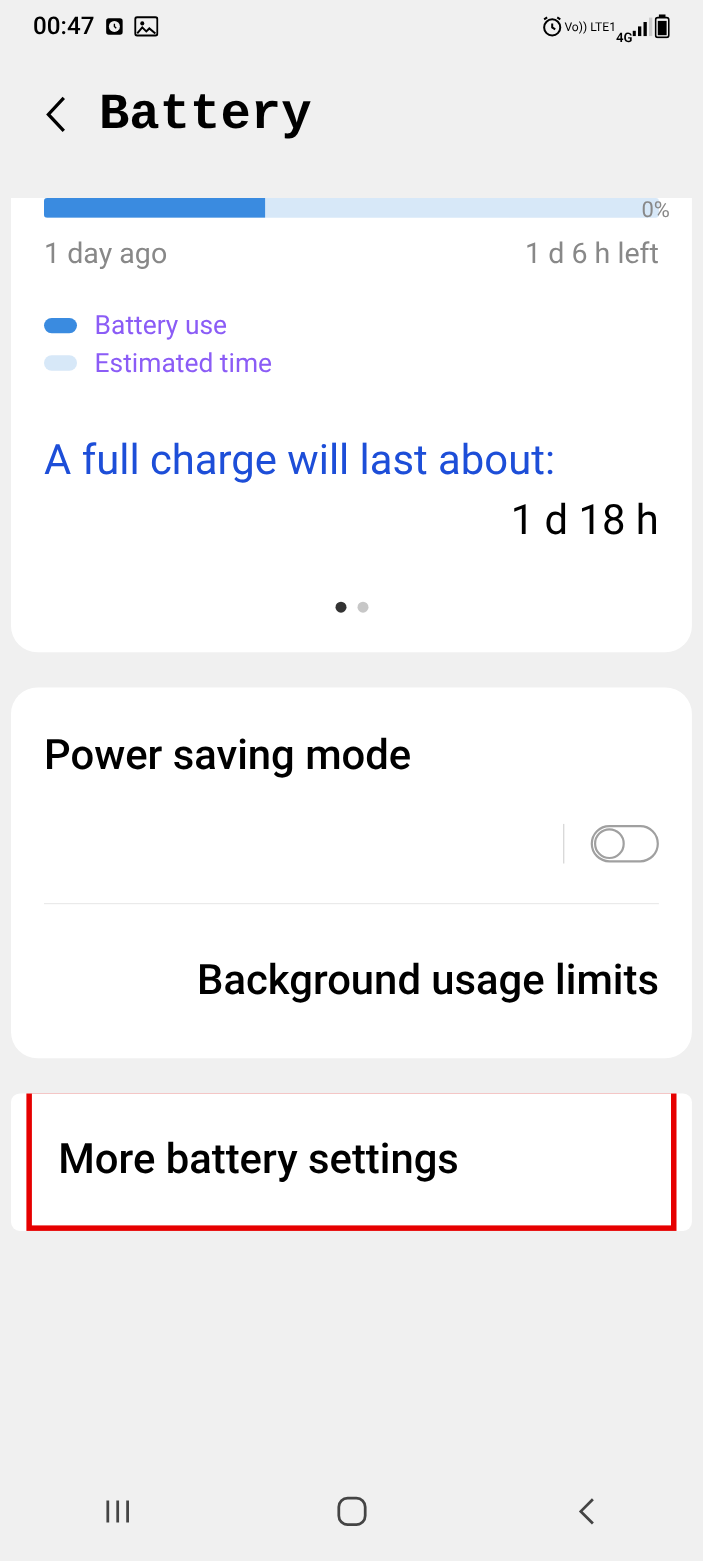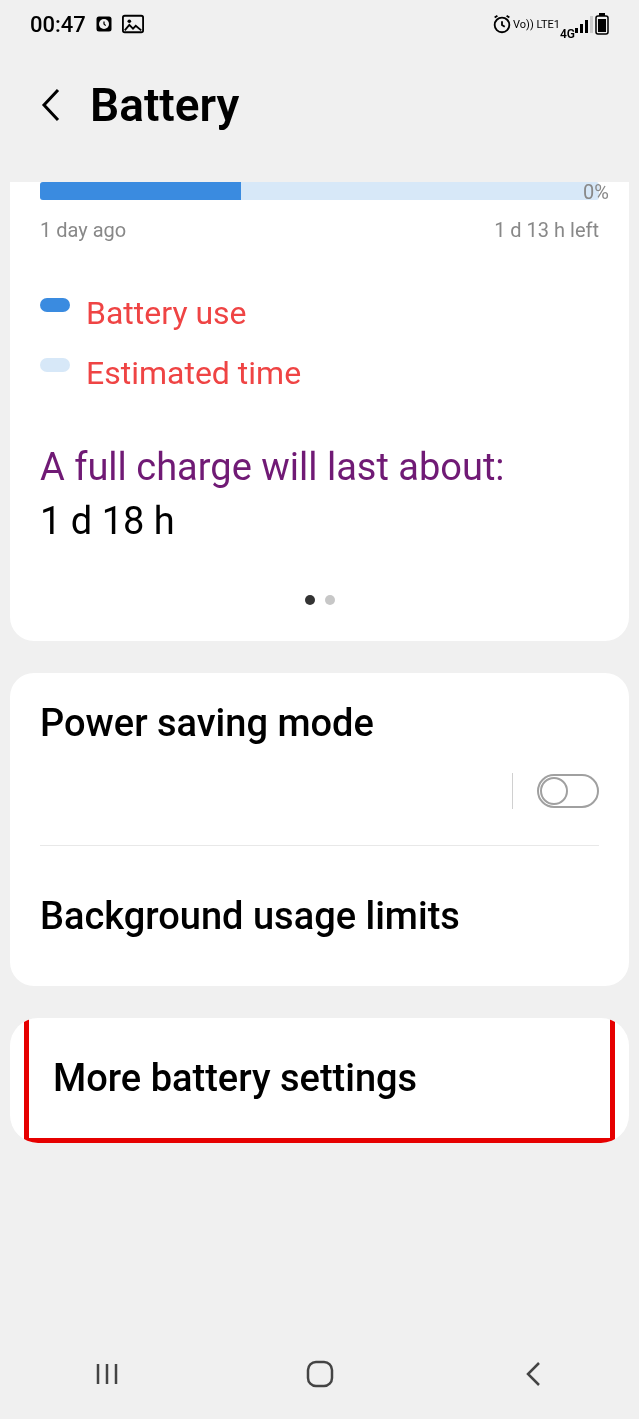--- a/index.html
+++ b/index.html
@@ -20,20 +20,21 @@
       background: #f0f0f0;
     }
     .status-left { display: flex; align-items: center; gap: 8px; }
     .status-time { font-size: 22px; font-weight: 500; color: #000; }
     .status-right { display: flex; align-items: center; gap: 0; }
     .header {
       display: flex;
       align-items: center;
       padding: 30px 38px 50px 38px;
       background: #f0f0f0;
+      font-family: Liberation Mono, monospace;
     }
     .back-btn { margin-right: 28px; display:flex; align-items:center; }
     .header-title { font-size: 46px; font-weight: 600; color: #000; }
     .card {
       background: #fff;
       border-radius: 24px;
       margin: 0 10px 32px 10px;
       padding: 0;
       overflow: hidden;
     }
@@ -58,37 +59,37 @@
       right: 20px;
       top: -2px;
       font-size: 20px;
       color: #888;
     }
     .progress-wrapper { position: relative; }
     .progress-labels {
       display: flex;
       justify-content: space-between;
       padding: 18px 30px 0 30px;
-      font-size: 20px;
+      font-size: 26px;
       color: #888;
     }
     .legend { padding: 36px 30px 0 30px; }
     .legend-row { display: flex; align-items: center; gap: 16px; margin-bottom: 6px; }
     .legend-swatch { width: 30px; height: 14px; border-radius: 7px; }
     .legend-blue { background: #3a8be0; }
     .legend-light { background: #d7e8f8; }
-    .legend-label { font-size: 32px; color: #ef4444; margin-top: 16px; }
+    .legend-label { font-size: 24px; color: #8b5cf6; }
     .fullcharge { padding: 44px 30px 0 30px; }
-    .fullcharge-label { font-size: 38px; color: #701a75; line-height: 1.35; }
-    .fullcharge-value { font-size: 38px; color: #000; margin-top: 6px; }
+    .fullcharge-label { font-size: 38px; color: #1d4ed8; line-height: 1.35; }
+    .fullcharge-value { font-size: 38px; color: #000; margin-top: 6px; text-align: right; }
     .dots { display: flex; justify-content: center; gap: 10px; margin-top: 52px; }
     .dot { width: 10px; height: 10px; border-radius: 50%; background: #c7c7c7; }
     .dot.active { background: #333; }
     .list-item {
-      padding: 28px 30px;
+      padding: 40px 30px;
       font-size: 38px;
       color: #000;
       font-weight: 500;
     }
     .toggle-row {
       display: flex;
       justify-content: flex-end;
       align-items: center;
       padding: 0 30px 36px 30px;
     }
@@ -112,21 +113,21 @@
       border: 2px solid #a0a0a0;
       border-radius: 50%;
       background: #fff;
     }
     .hr-inset { border: none; border-top: 1px solid #e8e8e8; margin: 0 30px; }
     .highlighted {
       border: 5px solid #e60000;
       border-radius: 0;
       margin: -5px 14px 0 14px;
     }
-    .card-last { border-radius: 28px; }
+    .card-last { border-radius: 8px; }
     .nav-bar {
       position: absolute;
       bottom: 0;
       left: 0;
       right: 0;
       height: 90px;
       display: flex;
       justify-content: space-around;
       align-items: center;
       background: #f0f0f0;
@@ -184,21 +185,21 @@
   <div class="progress-wrapper">
     <div class="progress-container">
       <div class="progress-bar">
         <div class="progress-fill"></div>
       </div>
     </div>
     <div class="progress-pct">0%</div>
   </div>
   <div class="progress-labels">
     <span>1 day ago</span>
-    <span>1 d 13 h left</span>
+    <span>1 d 6 h left</span>
   </div>
   <div class="legend">
     <div class="legend-row">
       <div class="legend-swatch legend-blue"></div>
       <span class="legend-label">Battery use</span>
     </div>
     <div class="legend-row">
       <div class="legend-swatch legend-light"></div>
       <span class="legend-label">Estimated time</span>
     </div>
@@ -215,21 +216,21 @@
 
 <div class="card">
   <div class="list-item">Power saving mode</div>
   <div class="toggle-row">
     <div class="toggle-divider"></div>
     <div class="toggle">
       <div class="toggle-knob"></div>
     </div>
   </div>
   <hr class="hr-inset">
-  <div class="list-item" style="padding:48px 30px;">Background usage limits</div>
+  <div class="list-item" style="padding:48px 30px;text-align:right;">Background usage limits</div>
 </div>
 
 <div class="card card-last" style="margin-bottom:0;">
   <div class="highlighted">
     <div class="list-item" style="padding:38px 24px;">More battery settings</div>
   </div>
 </div>
 
 <div class="nav-bar">
   <div class="nav-item">

